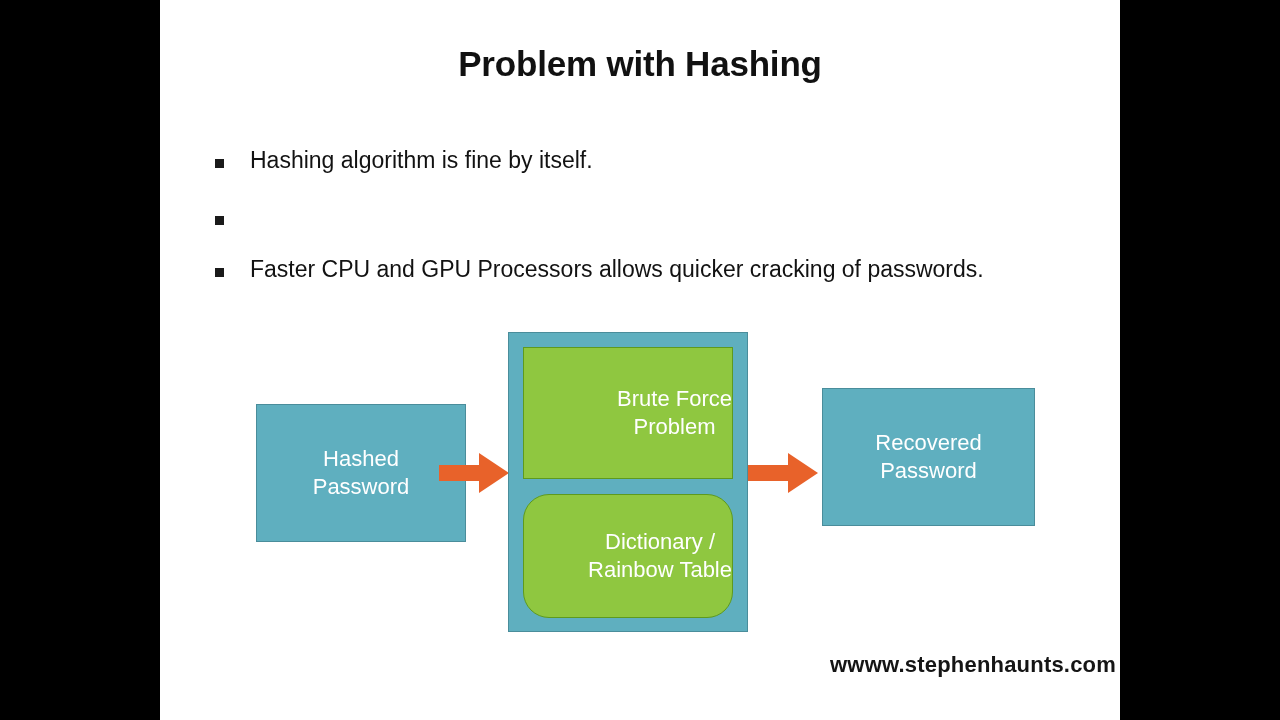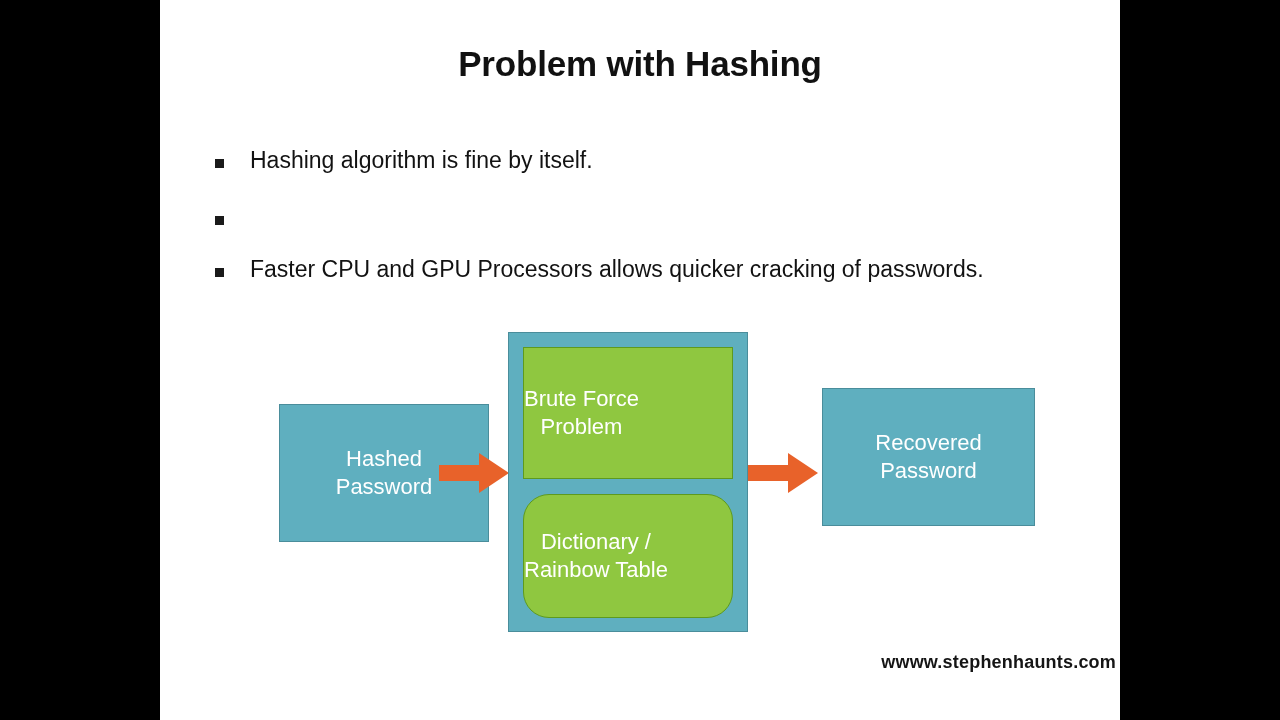--- a/index.html
+++ b/index.html
@@ -85,21 +85,21 @@
     box-sizing: border-box;
     display: flex;
     align-items: center;
     justify-content: center;
     color: #ffffff;
     font-size: 22px;
     line-height: 1.28;
     text-align: center;
   }
   .box-hashed {
-    left: 119px;  top: 404px;  width: 210px; height: 138px;
+    left: 96px;  top: 404px;  width: 210px; height: 138px;
   }
   .box-recovered {
     left: 662px;  top: 388px;  width: 213px; height: 138px;
   }
 
   .attack-container {
     position: absolute;
     left: 348px;
     top: 332px;
     width: 240px;
@@ -111,42 +111,42 @@
   }
   .greenbox {
     position: absolute;
     left: 14px;
     width: 210px;
     background: #8FC740;
     border: 1px solid #5E9A1E;
     box-sizing: border-box;
     display: flex;
     align-items: center;
-    justify-content: flex-start;
+    justify-content: flex-end;
     color: #ffffff;
     font-size: 22px;
     line-height: 1.28;
     text-align: center;
   }
   .greenbox-top    { top: 14px;  height: 132px; }
   .greenbox-bottom { top: 161px; height: 124px; border-radius: 26px; }
 
   .arrow {
     position: absolute;
     width: 70px;
     height: 44px;
   }
   .arrow-1 { left: 279px; top: 451px; }
   .arrow-2 { left: 588px; top: 451px; }
 
   .footer {
     position: absolute;
     right: 4px;
     top: 652px;
-    font-size: 18px;
+    font-size: 22px;
     font-weight: bold;
     color: #151515;
     letter-spacing: 0.2px;
   }
 </style>
 </head>
 <body>
 
 <div class="screen">
 

